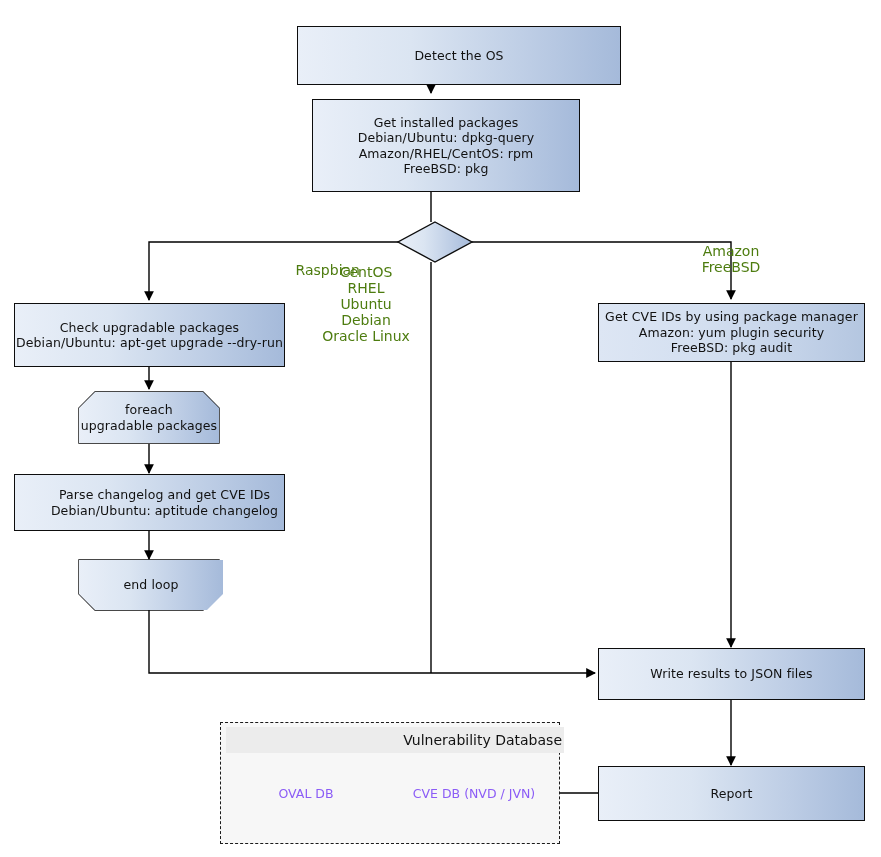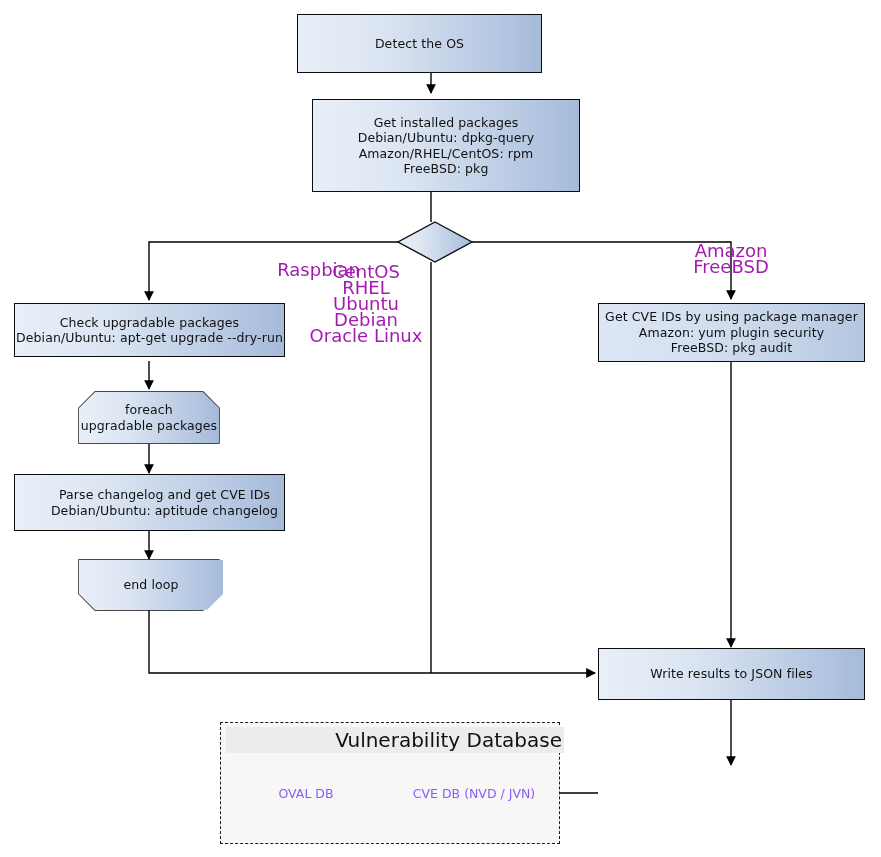--- a/index.html
+++ b/index.html
@@ -60,38 +60,38 @@
   }
   
   .loop-end {
     border: 1.4px solid #0d0d0d;
     background: linear-gradient(to right, #e9eff8 0%, #dbe5f2 35%, #bdcde5 72%, #a5bada 100%);
     clip-path: polygon(0 0, 100% 0, 100% calc(100% - 16px), calc(100% - 16px) 100%, 16px 100%, 0 calc(100% - 16px));
   }
 
   .edge-label {
     position: absolute;
-    font-size: 18px;
+    font-size: 14px;
     line-height: 16px;
-    color: #a21caf;
+    color: #4d7c0f;
     white-space: pre-line;
   }
 
   
   .group-box {
     position: absolute;
     box-sizing: border-box;
     border: 1.6px dashed #1a1a1a;
     background: #f7f7f7;
   }
   .group-title {
     position: absolute;
     box-sizing: border-box;
     background: #ececec;
-    font-size: 20px;
+    font-size: 14px;
     line-height: 26px;
     color: #111111;
     text-align: right;
     padding-right: 2px;
     white-space: nowrap;
     overflow: visible;
   }
   .cyl-label {
     position: absolute;
     left: 0;
@@ -166,32 +166,32 @@
     <g>
       <path d="M 402 774 L 402 812 A 72 13 0 0 0 546 812 L 546 774 Z" fill="url(#cylGrad)" stroke="#3b3b3b" stroke-width="1.3"></path>
       <ellipse cx="474" cy="774" rx="72" ry="13" fill="url(#cylTopGrad)" stroke="#3b3b3b" stroke-width="1.3"></ellipse>
     </g>
 
     <path d="M 95 392 L 203 392 L 219 408 L 219 443 L 79 443 L 79 408 Z" fill="none" stroke="#0d0d0d" stroke-width="1.4"></path>
 
     <path d="M 79 560 L 219 560 L 219 594 L 203 610 L 95 610 L 79 594 Z" fill="none" stroke="#0d0d0d" stroke-width="1.4"></path>
   </svg>
 
-  <div class="node proc" style="left:297px; top:14px; width:245px; height:59px;">
+  <div class="node proc" style="left:297px; top:26px; width:324px; height:59px;">
     <span>Detect the OS</span>
   </div>
 
   <div class="node proc" style="left:312px; top:99px; width:268px; height:93px;">
     <span>Get installed packages
 Debian/Ubuntu: dpkg-query
 Amazon/RHEL/CentOS: rpm
 FreeBSD: pkg</span>
   </div>
 
-  <div class="node proc" style="left:14px; top:303px; width:271px; height:54px;">
+  <div class="node proc" style="left:14px; top:303px; width:271px; height:64px;">
     <span>Check upgradable packages
 Debian/Ubuntu: apt-get upgrade --dry-run</span>
   </div>
 
   <div class="node loop-start" style="left:79px; top:392px; width:140px; height:51px; border:none;">
     <span>foreach
 upgradable  packages</span>
   </div>
 
   <div class="node proc" style="left:14px; top:474px; width:271px; height:57px;padding-left:30px;">
@@ -206,20 +206,23 @@
   <div class="node proc-flat" style="left:598px; top:303px; width:267px; height:59px;">
     <span>Get CVE IDs by using package manager
 Amazon: yum plugin security
 FreeBSD: pkg audit</span>
   </div>
 
   <div class="node proc" style="left:598px; top:648px; width:267px; height:52px;">
     <span>Write results to JSON files</span>
   </div>
 
+  <div class="node proc" style="left:598px; top:766px; width:267px; height:55px;">
+    <span>Report</span>
+  </div>
 
   <div class="edge-label" style="left:150px; top:262px; width:210px; text-align:right;">Raspbian</div>
 
   <div class="edge-label" style="left:305px; top:264px; width:122px; text-align:center;">CentOS
 RHEL
 Ubuntu
 Debian
 Oracle Linux</div>
 
   <div class="edge-label" style="left:620px; top:243px; width:222px; text-align:center;">Amazon

